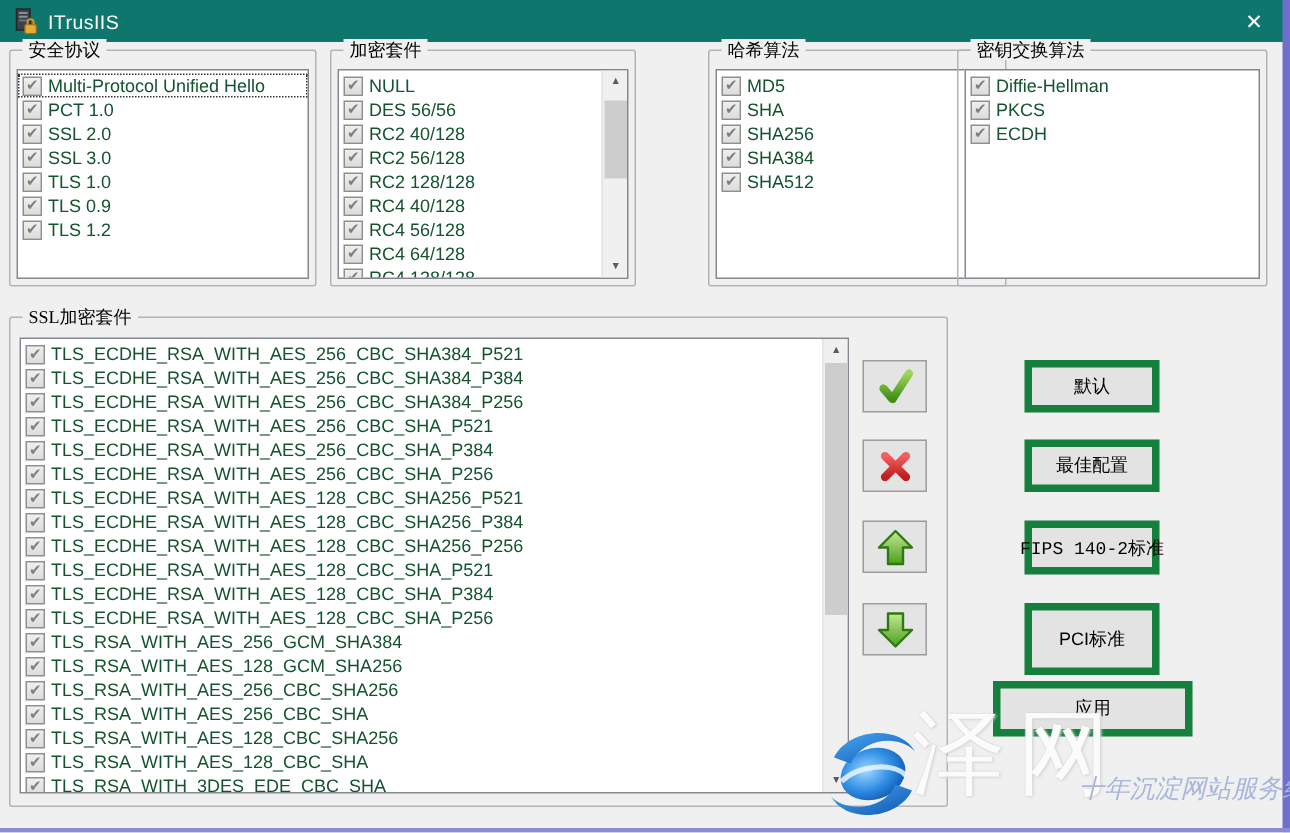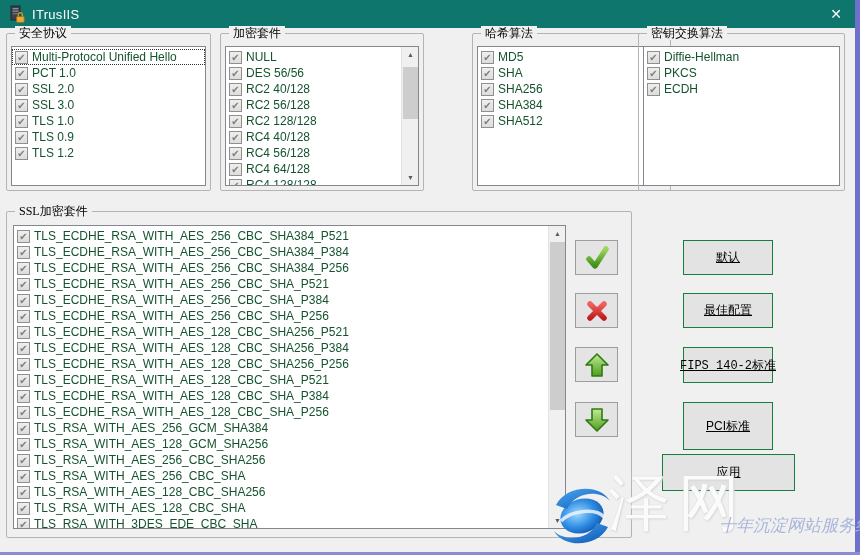--- a/index.html
+++ b/index.html
@@ -35,22 +35,22 @@
     border-left:1px solid #e2e2e2;}
   .sb-arrow{position:absolute;left:0;width:17px;height:15px;display:flex;align-items:center;
     justify-content:center;font-size:7px;color:#5b5b5b;}
   .sb-up{top:0;}
   .sb-down{bottom:0;}
   .sb-thumb{position:absolute;left:1px;width:15px;background:#cdcdcd;}
   
   .icon-btn{position:absolute;left:575px;width:43px;height:35px;background:#e4e4e4;
     border:1px solid #9d9d9d;display:flex;align-items:center;justify-content:center;}
   
-  .btn{position:absolute;background:#e3e3e3;border:1px solid #15803d;display:flex;
-    align-items:center;justify-content:center;font-size:12px;color:#000;white-space:nowrap;text-decoration:underline;}
+  .btn{position:absolute;background:#e3e3e3;border:5px solid #15803d;display:flex;
+    align-items:center;justify-content:center;font-size:12px;color:#000;white-space:nowrap;}
   .btn-fips{font-family:"Liberation Mono","DejaVu Sans Mono",monospace;font-size:12px;}
   
   .wm-logo{position:absolute;left:546px;top:477px;width:72px;height:76px;z-index:6;}
   .wm-brand{position:absolute;left:608px;top:468px;z-index:5;font-size:62px;line-height:70px;
     letter-spacing:8px;color:rgba(255,255,255,.92);
     text-shadow:0 0 1px #c9c9c9,1px 1px 2px #d8d8d8;white-space:nowrap;}
   .wm-slogan{position:absolute;left:719px;top:514px;z-index:6;font-size:17px;font-style:italic;
     color:#a9b6da;white-space:nowrap;}
 </style>
 </head>

